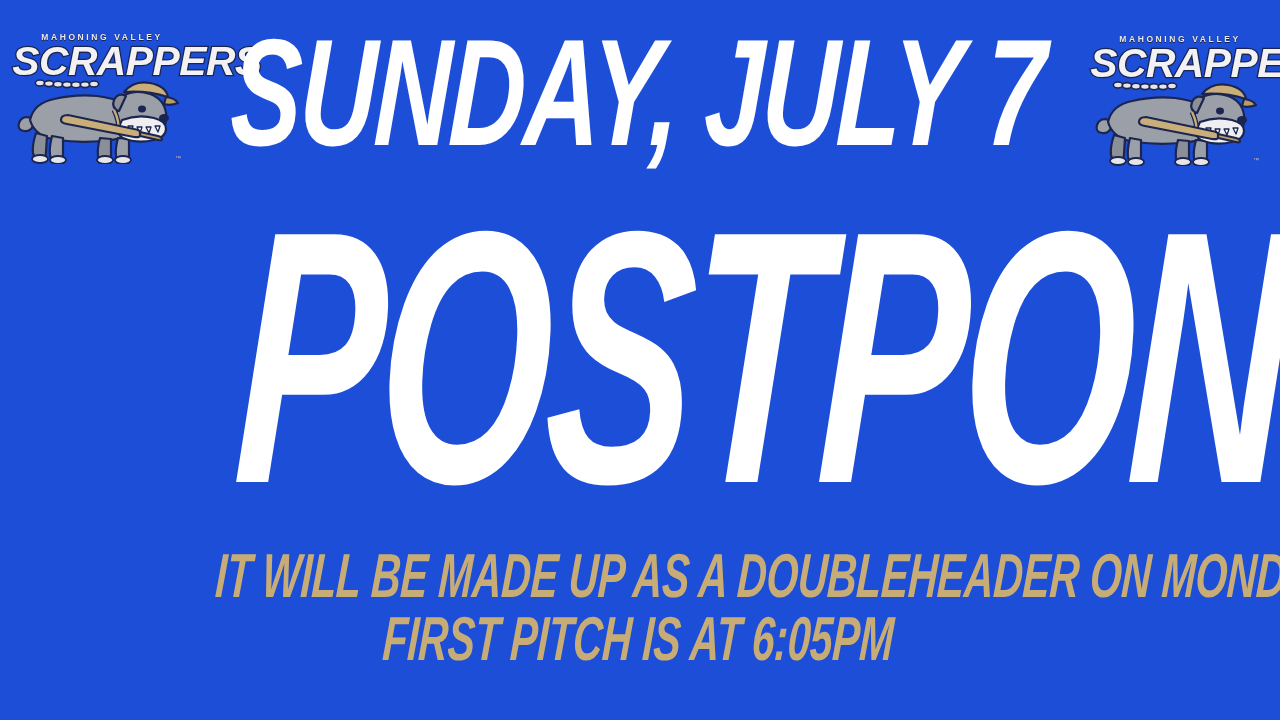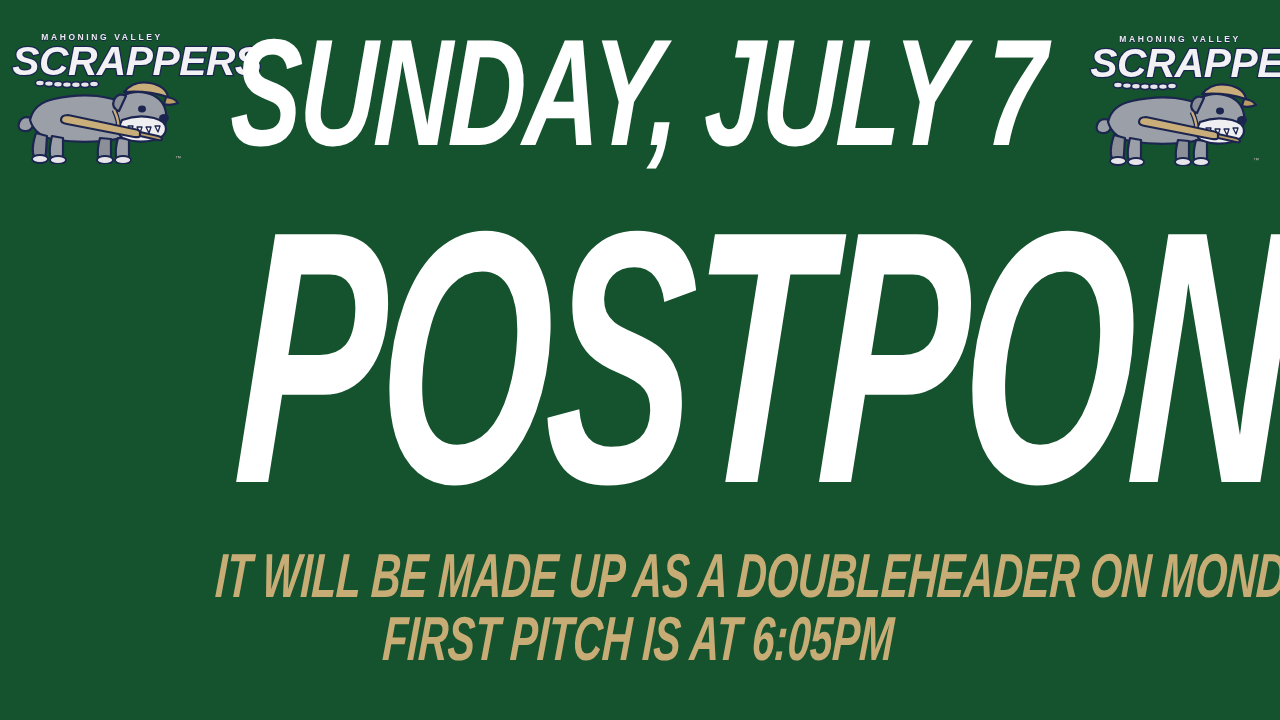--- a/index.html
+++ b/index.html
@@ -5,21 +5,21 @@
 <style>
   * { margin:0; padding:0; box-sizing:border-box; }
   html, body {
     width:1280px; height:720px;
     overflow:hidden;
     font-family:"Liberation Sans", sans-serif;
   }
   .stage {
     position:relative;
     width:1280px; height:720px;
-    background:#14532d;
+    background:#1d4ed8;
     overflow:hidden;
   }
 
   
   .logo {
     position:absolute;
     width:176px; height:135px;
   }
   .logo.left  { left:14px;  top:30px; }
   .logo.right { left:1092px; top:32px; }

